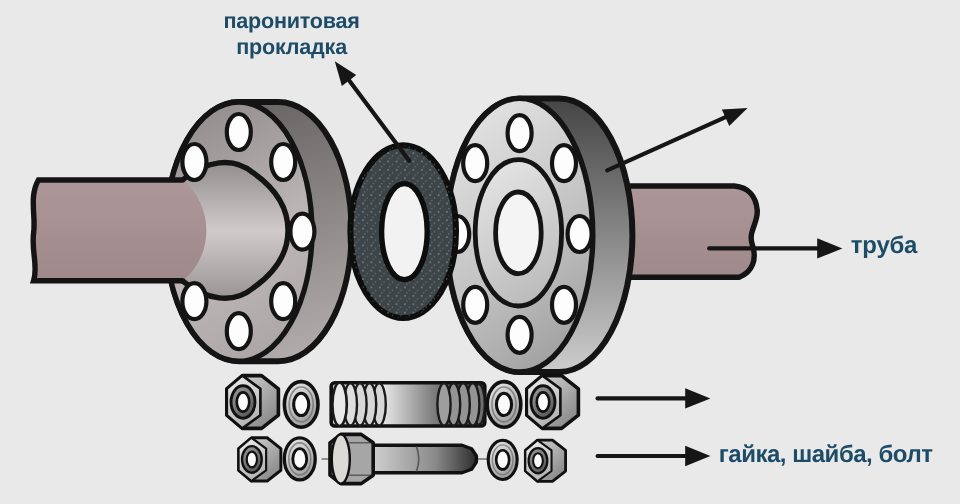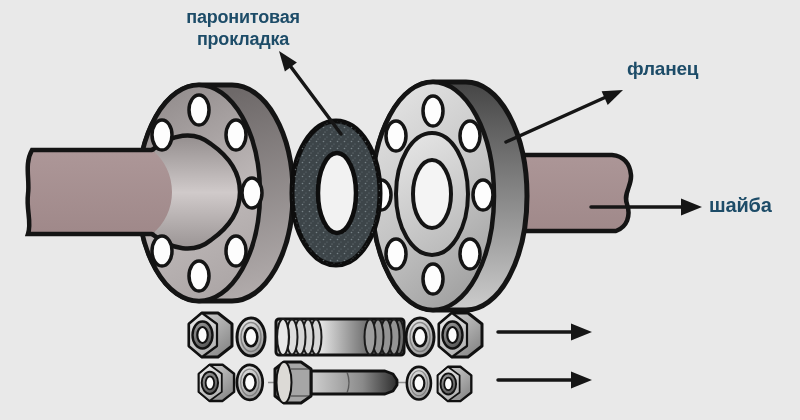--- a/index.html
+++ b/index.html
@@ -216,15 +216,15 @@
       </g>
       <g>
         <line x1="498" y1="380" x2="574" y2="380"></line>
         <polygon points="592,380 571,371.5 571,388.5" stroke="none"></polygon>
       </g>
     </g>
   </svg>
 
   <div class="lbl lbl-gasket">паронитовая
 прокладка</div>
-  <div class="lbl lbl-flange">фланец</div>
-  <div class="lbl lbl-pipe">шайба</div>
+  <div class="lbl lbl-pipe">труба</div>
+  <div class="lbl lbl-bolt">гайка, шайба, болт</div>
 </div>
 
 </body></html>

